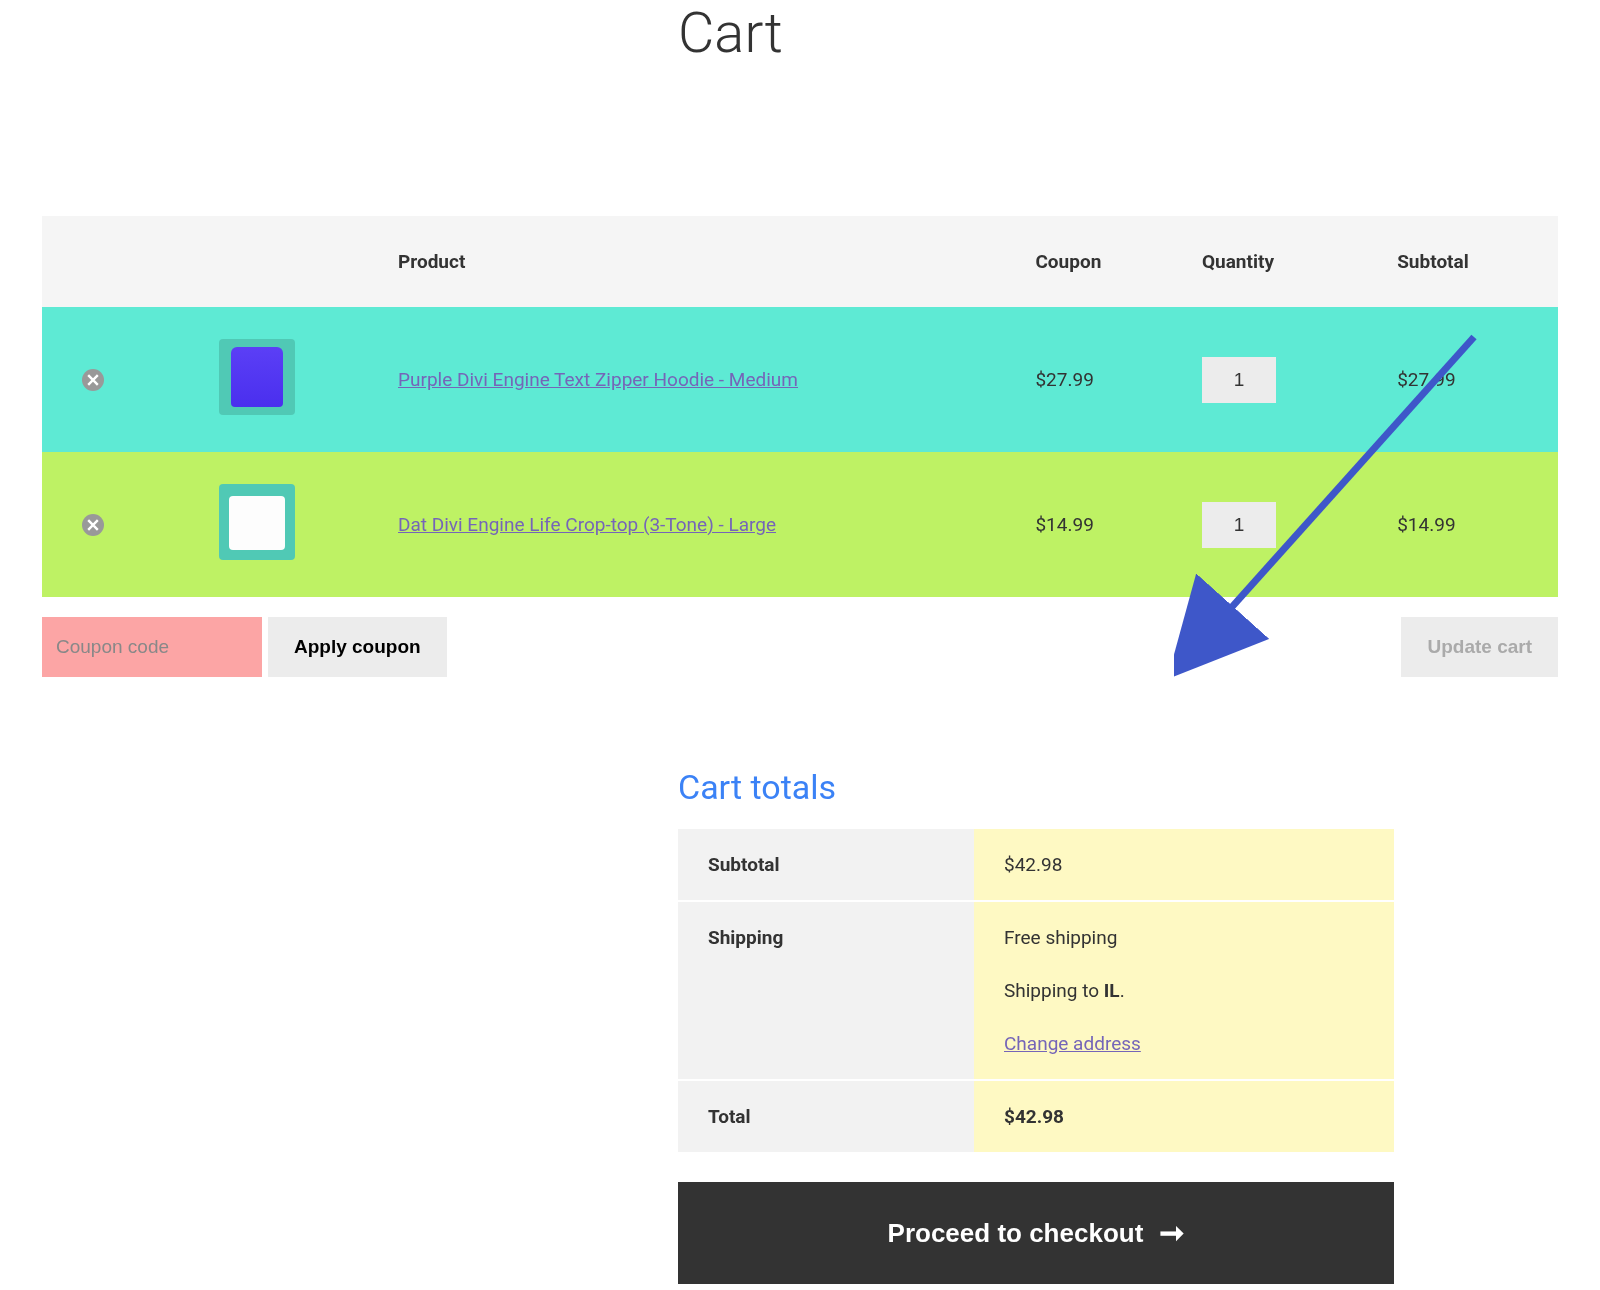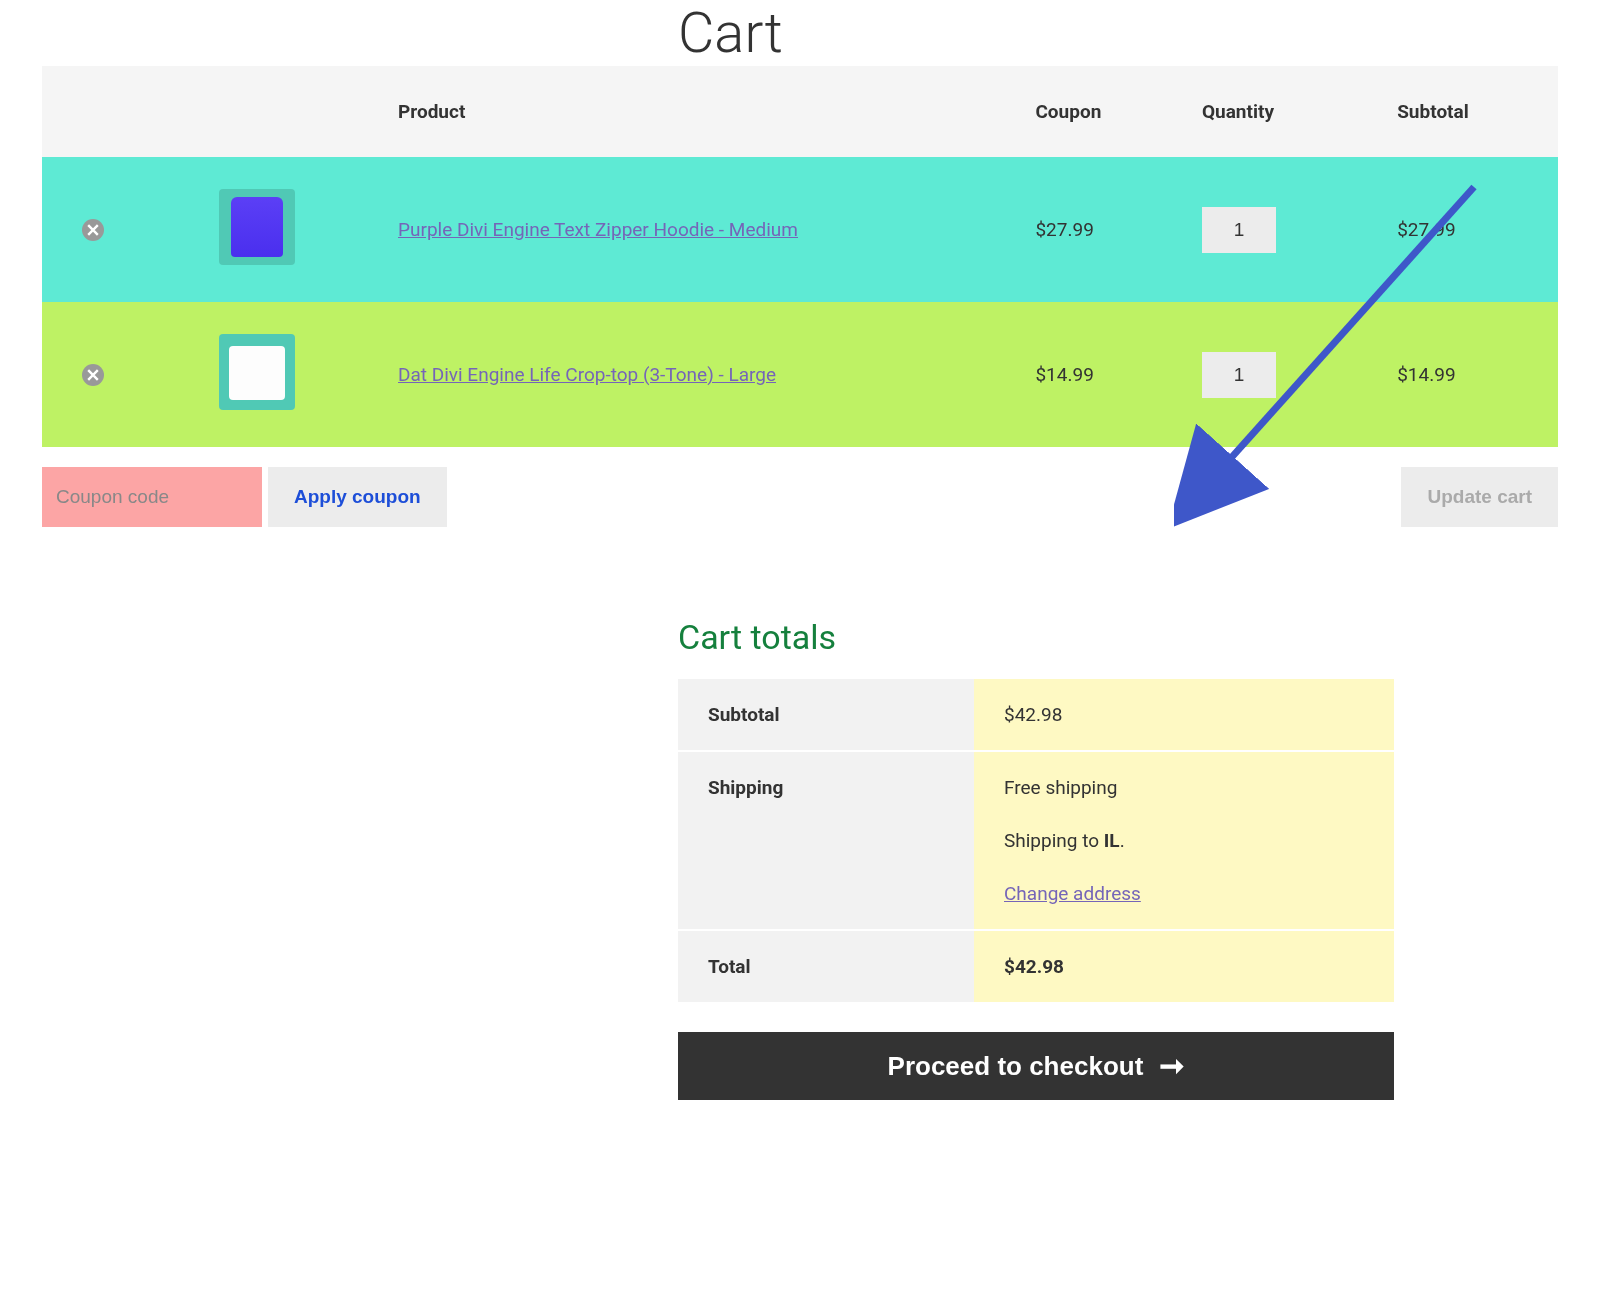--- a/index.html
+++ b/index.html
@@ -9,20 +9,21 @@
   color: #333;
   width: 1600px;
 }
 .container {
   padding: 0 42px;
 }
 .page-title {
   font-size: 56px;
   font-weight: 300;
   color: #333;
+  margin-bottom: 150px;
   margin-left: 636px;
 }
 .cart-table {
   width: 100%;
   border-collapse: collapse;
 }
 .cart-table thead tr {
   background: #f5f5f5;
 }
 .cart-table th {
@@ -83,33 +84,33 @@
 }
 .coupon-wrap { display: flex; gap: 6px; }
 .coupon-input {
   width: 220px; height: 60px; border: none;
   background: #fca5a5; padding: 0 14px;
   font-size: 19px; color: #333;
 }
 .coupon-input::placeholder { color: #888; }
 .btn-gray {
   height: 60px; border: none; background: #ececec;
-  color: #1d4ed8; font-weight: 700; font-size: 19px;
+  color: #000000; font-weight: 700; font-size: 19px;
   padding: 0 26px; cursor: pointer;
 }
 .btn-gray.disabled { color: #aaa; cursor: default; }
 
 .cart-totals-wrap {
   width: 716px;
   margin-left: 636px;
   margin-top: 90px;
   position: relative;
 }
 .cart-totals-title {
-  font-size: 34px; font-weight: 400; color: #15803d;
+  font-size: 34px; font-weight: 400; color: #3b82f6;
   margin-bottom: 22px;
 }
 .totals-table {
   width: 100%; border-collapse: collapse;
 }
 .totals-table th {
   background: #f2f2f2; text-align: left; font-weight: 700;
   padding: 24px 30px; font-size: 19px; color: #333;
   width: 296px; vertical-align: top;
   border-bottom: 2px solid #fff;
@@ -117,21 +118,21 @@
 .totals-table td {
   background: #fef9c3; padding: 24px 30px; font-size: 19px;
   color: #333; border-bottom: 2px solid #fff;
 }
 .shipping-block p { margin-bottom: 30px; }
 .shipping-block .dest strong { font-weight: 700; }
 .change-address {
   color: #7565b8; text-decoration: underline;
 }
 .checkout-btn {
-  width: 100%; height: 68px; margin-top: 28px;
+  width: 100%; height: 102px; margin-top: 28px;
   background: #333; border: none; color: #fff;
   font-size: 26px; font-weight: 700; cursor: pointer;
   display: flex; align-items: center; justify-content: center; gap: 16px;
 }
 .checkout-btn .arrow { font-size: 30px; line-height: 1; }
 
 .annotation-arrow {
   position: absolute;
   right: -100px; top: -450px;
   pointer-events: none;

